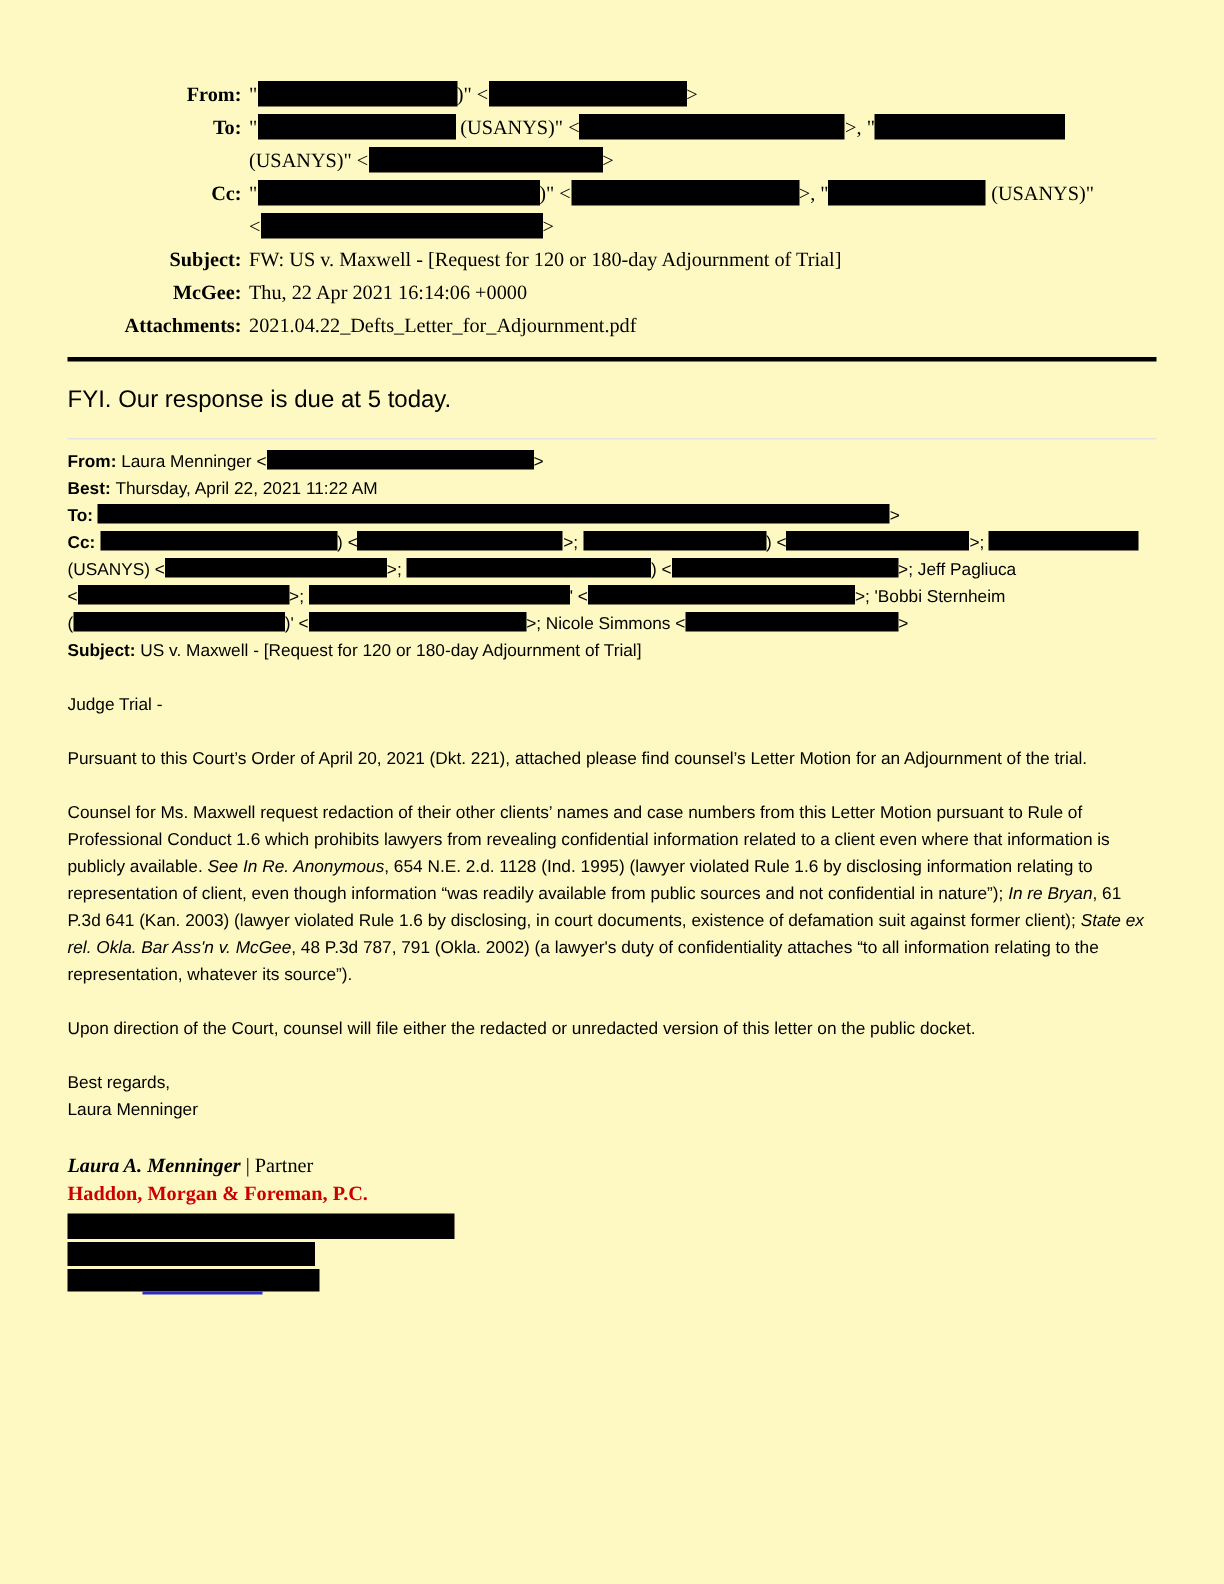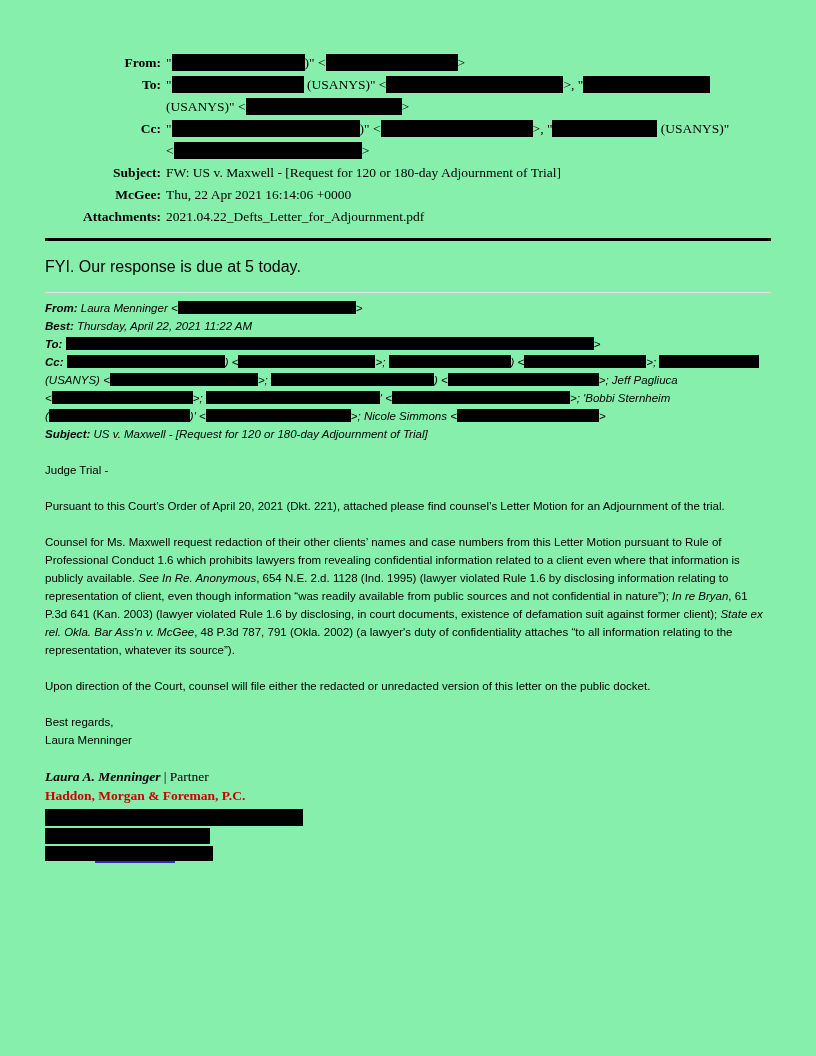--- a/index.html
+++ b/index.html
@@ -1,20 +1,20 @@
 <!DOCTYPE html>
 <html><head>
 <meta charset="utf-8">
 <style>
   html,body{margin:0;padding:0;background:#ffffff;}
   .page{
     position:relative;
     width:816px;height:1056px;
     margin:0 auto;
-    background:#86efac;
+    background:#fef9c3;
     box-sizing:border-box;
     padding:52px 45px 0 45px;
     color:#000;
     font-family:"Liberation Sans",sans-serif;
   }
   
   .top-header{
     font-family:"Liberation Serif",serif;
     font-size:13.5px;
     line-height:22px;
@@ -26,21 +26,21 @@
   .redact{display:inline-block;background:#000;}
   .top-header .redact{height:17px;vertical-align:-4px;}
   
   .rule{height:3px;background:#000;margin-top:10px;}
   
   .note{font-size:16px;line-height:18px;margin-top:17px;}
   
   .divider{height:1px;background:#E3E3E3;margin:16px 0 6px 0;}
   
   .fwd{font-size:11.5px;line-height:18px;}
-  .fwd-line{white-space:nowrap;font-style:italic;}
+  .fwd-line{white-space:nowrap;}
   .fwd .redact{height:13px;vertical-align:-2px;}
   .bold{font-weight:bold;}
   .italic{font-style:italic;}
   
   .body-block{margin-top:18px;font-size:11.5px;line-height:18px;}
   .body-para{margin:0 0 18px 0;max-width:733px;}
   
   .signature{margin-top:16px;font-family:"Liberation Serif",serif;font-size:13.5px;line-height:19px;}
   .sig-name{font-weight:bold;font-style:italic;}
   .sig-firm{font-weight:bold;}

